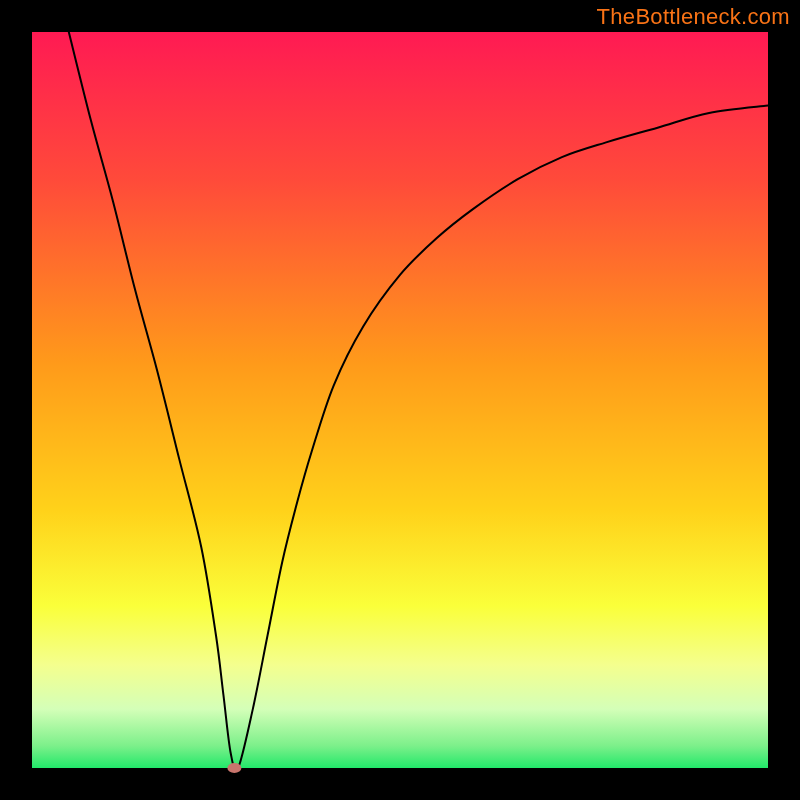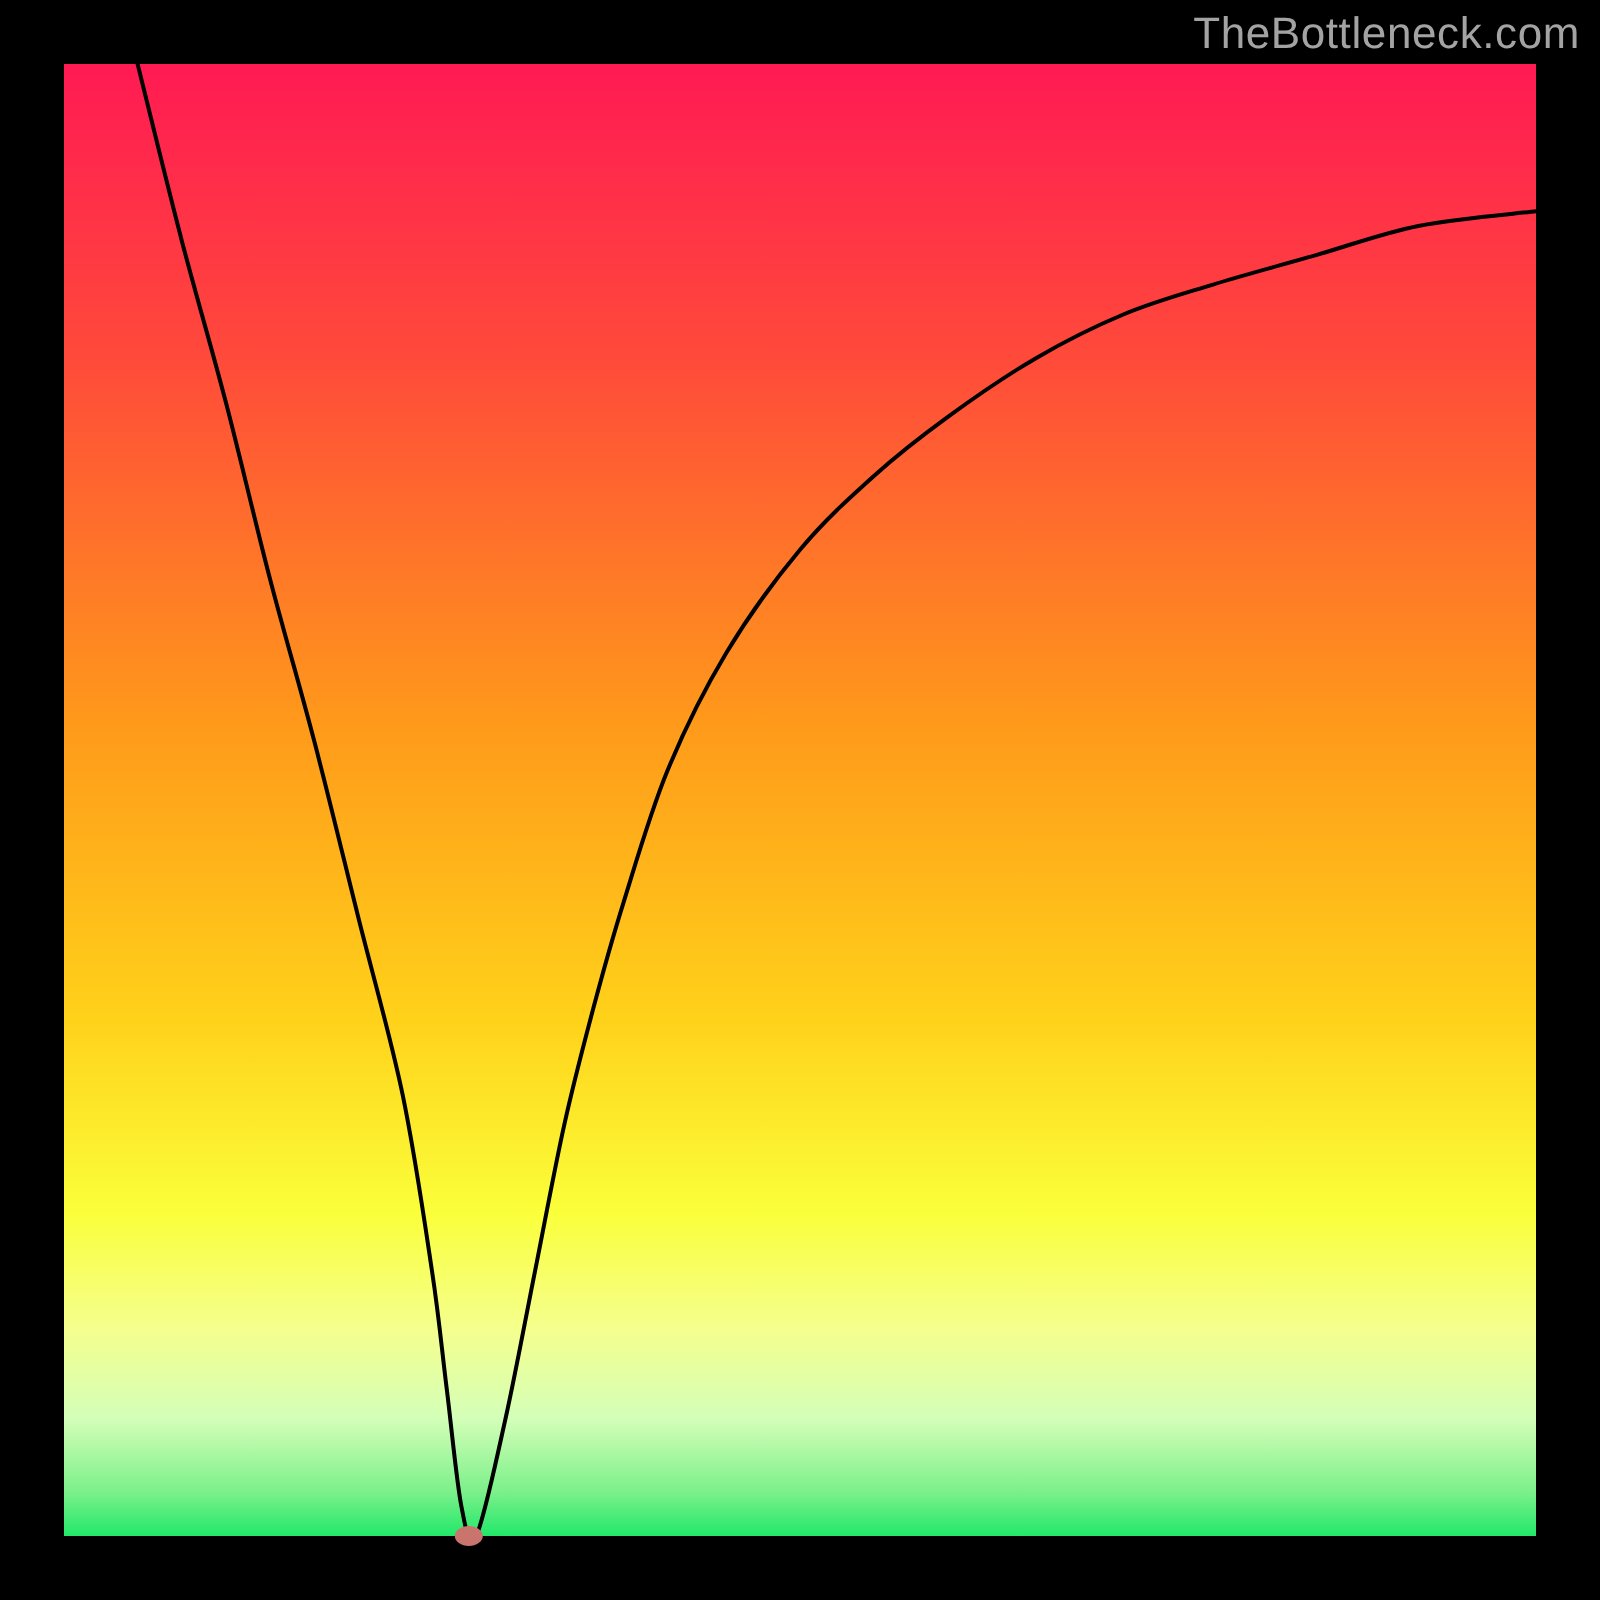--- a/index.html
+++ b/index.html
@@ -14,21 +14,21 @@
   .frame {
     position: relative;
     width: 800px;
     height: 800px;
     background: #000;
   }
   .watermark {
     position: absolute;
     top: 4px;
     right: 10px;
-    color: #a3a3a3;
+    color: #f97316;
     font-size: 22px;
     font-weight: 500;
     letter-spacing: 0.3px;
     z-index: 10;
   }
   svg {
     display: block;
   }
 </style>
 </head>

